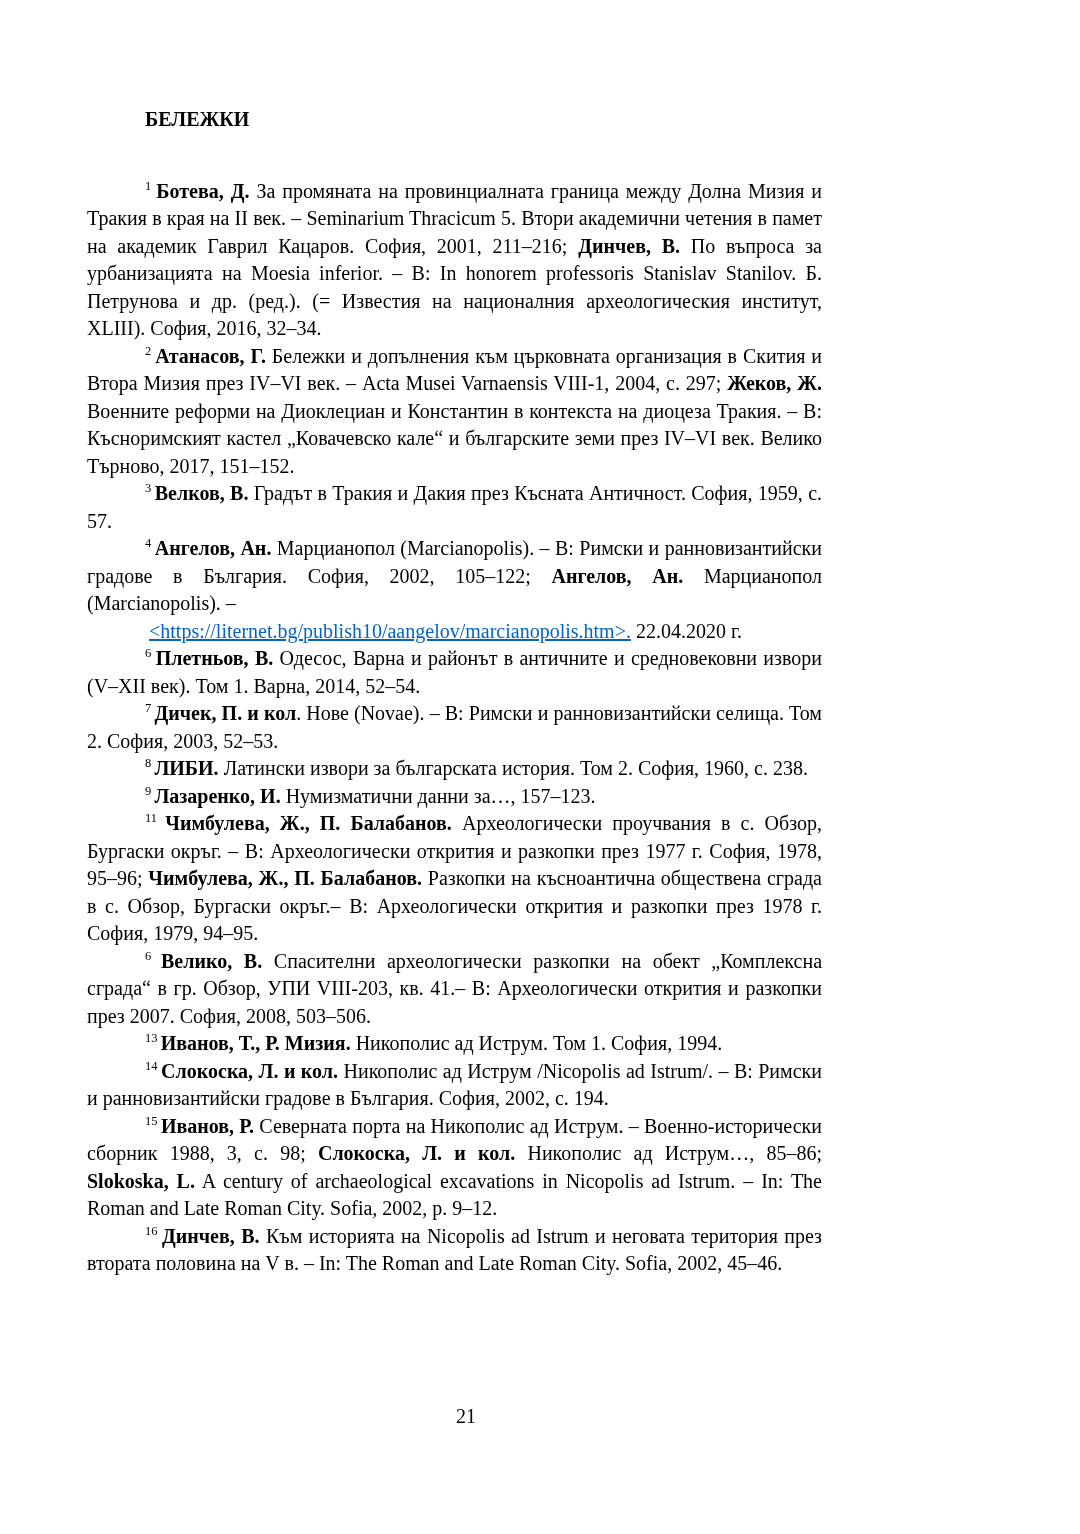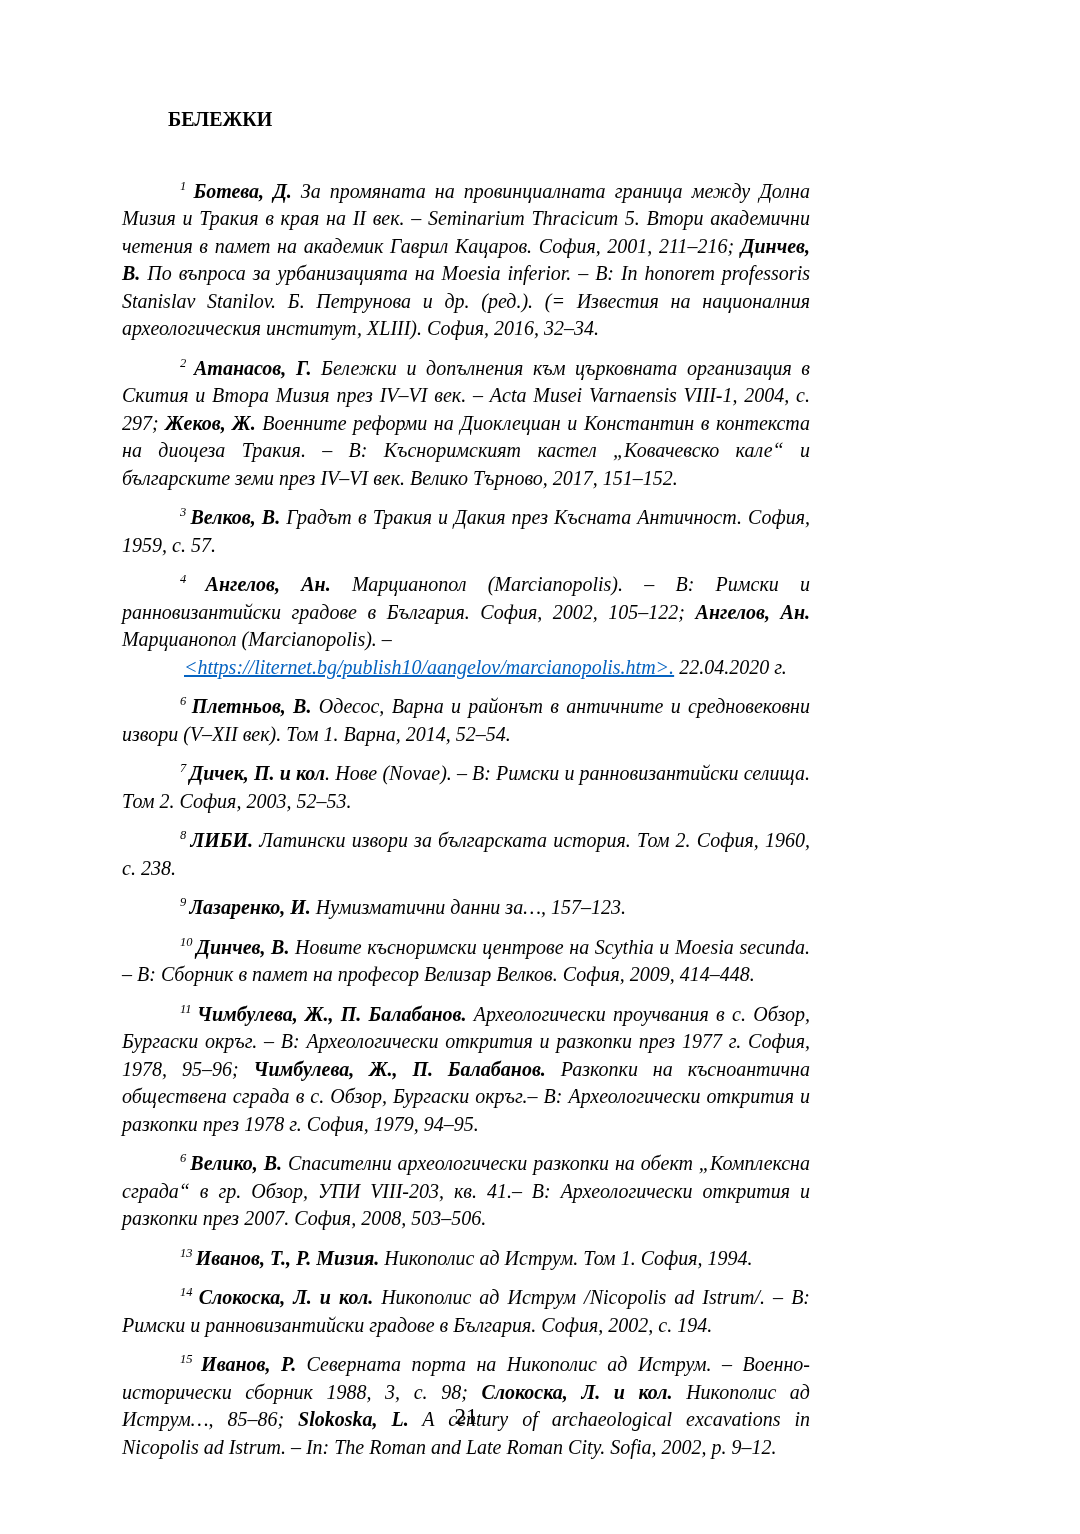--- a/index.html
+++ b/index.html
@@ -5,43 +5,42 @@
   html, body {
     margin: 0;
     padding: 0;
     background: #ffffff;
   }
   .page {
     position: relative;
     width: 932px;
     height: 1534px;
     box-sizing: border-box;
-    padding: 106px 110px 0 110px;
+    padding: 106px 110px 0 87px;
     background: #ffffff;
     font-family: "Liberation Serif", serif;
     font-size: 20px;
     line-height: 27.5px;
     color: #000000;
   }
   .heading {
     font-size: 20px;
     font-weight: bold;
     margin: 0 0 44px 58px;
     padding: 0;
   }
   .notes {
     text-align: justify;
   }
   p.note {
-    margin: 12px;
+    margin: 0;
     padding: 0;
     text-align: justify;
     text-indent: 58px;
     hyphens: auto;
-    font-style: italic;
     -webkit-hyphens: auto;
   }
   p.note sup {
     font-size: 12.5px;
     line-height: 0;
     vertical-align: super;
   }
   .bold {
     font-weight: bold;
   }
@@ -52,38 +51,38 @@
   .line-indent {
     display: inline-block;
     width: 62px;
   }
   .page-number {
     position: absolute;
     left: 0;
     right: 0;
     bottom: 104px;
     text-align: center;
-    font-size: 23px;
+    font-size: 20px;
   }
 </style>
 </head>
 <body>
 
 <div class="page">
   <h1 class="heading">БЕЛЕЖКИ</h1>
   <div class="notes">
       <p class="note"><sup>1 </sup><span class="bold">Ботева, Д.</span><span> За промяната на провинциалната граница между Долна Мизия и Тракия в края на II век. – Seminarium Thracicum 5. Втори академични четения в памет на академик Гаврил Кацаров. София, 2001, 211–216; </span><span class="bold">Динчев, В.</span><span> По въпроса за урбанизацията на Moesia inferior. – В: In honorem professoris Stanislav Stanilov. Б. Петрунова и др. (ред.). (= Известия на националния археологическия институт, XLIII). София, 2016, 32–34.</span></p>
       <p class="note"><sup>2 </sup><span class="bold">Атанасов, Г.</span><span> Бележки и допълнения към църковната организация в Скития и Втора Мизия през IV–VI век. – Acta Musei Varnaensis VIII-1, 2004, с. 297; </span><span class="bold">Жеков, Ж.</span><span> Военните реформи на Диоклециан и Константин в контекста на диоцеза Тракия. – В: Късноримският кастел „Ковачевско кале“ и българските земи през IV–VI век. Велико Търново, 2017, 151–152.</span></p>
       <p class="note"><sup>3 </sup><span class="bold">Велков, В.</span><span> Градът в Тракия и Дакия през Късната Античност. София, 1959, с. 57.</span></p>
       <p class="note"><sup>4 </sup><span class="bold">Ангелов, Ан.</span><span> Марцианопол (Marcianopolis). – В: Римски и ранновизантийски градове в България. София, 2002, 105–122; </span><span class="bold">Ангелов, Ан.</span><span> Марцианопол (Marcianopolis). –</span><br><span class="line-indent"></span><a class="link" style="color: rgb(5, 99, 193);">&lt;https://liternet.bg/publish10/aangelov/marcianopolis.htm&gt;.</a><span> 22.04.2020 г.</span></p>
       <p class="note"><sup>6 </sup><span class="bold">Плетньов, В.</span><span> Одесос, Варна и районът в античните и средновековни извори (V–XII век). Том 1. Варна, 2014, 52–54.</span></p>
       <p class="note"><sup>7 </sup><span class="bold">Дичек, П. и кол</span><span>. Нове (Novae). – В: Римски и ранновизантийски селища. Том 2. София, 2003, 52–53.</span></p>
       <p class="note"><sup>8 </sup><span class="bold">ЛИБИ.</span><span> Латински извори за българската история. Том 2. София, 1960, с. 238.</span></p>
       <p class="note"><sup>9 </sup><span class="bold">Лазаренко, И.</span><span> Нумизматични данни за…, 157–123.</span></p>
-      <p class="note"><sup>10 </sup><span class="bold">Динчев, В.</span><span> Новите късноримски центрове на Scythia и Moesia secunda. – В: Сборник в памет на професор Велизар Велков. София, 2009, 414–448.</span></p>
       <p class="note"><sup>11 </sup><span class="bold">Чимбулева, Ж., П. Балабанов.</span><span> Археологически проучвания в с. Обзор, Бургаски окръг. – В: Археологически открития и разкопки през 1977 г. София, 1978, 95–96; </span><span class="bold">Чимбулева, Ж., П. Балабанов.</span><span> Разкопки на късноантична обществена сграда в с. Обзор, Бургаски окръг.– В: Археологически открития и разкопки през 1978 г. София, 1979, 94–95.</span></p>
       <p class="note"><sup>6 </sup><span class="bold">Велико, В.</span><span> Спасителни археологически разкопки на обект „Комплексна сграда“ в гр. Обзор, УПИ VIII-203, кв. 41.– В: Археологически открития и разкопки през 2007. София, 2008, 503–506.</span></p>
       <p class="note"><sup>13 </sup><span class="bold">Иванов, Т., Р. Мизия.</span><span> Никополис ад Иструм. Том 1. София, 1994.</span></p>
       <p class="note"><sup>14 </sup><span class="bold">Слокоска, Л. и кол.</span><span> Никополис ад Иструм /Nicopolis ad Istrum/. – В: Римски и ранновизантийски градове в България. София, 2002, с. 194.</span></p>
       <p class="note"><sup>15 </sup><span class="bold">Иванов, Р.</span><span> Северната порта на Никополис ад Иструм. – Военно-исторически сборник 1988, 3, с. 98; </span><span class="bold">Слокоска, Л. и кол.</span><span> Никополис ад Иструм…, 85–86; </span><span class="bold">Slokoska, L.</span><span> A century of archaeological excavations in Nicopolis ad Istrum. – In: The Roman and Late Roman City. Sofia, 2002, p. 9–12.</span></p>
+      <p class="note"><sup>16 </sup><span class="bold">Динчев, В.</span><span> Към историята на Nicopolis ad Istrum и неговата територия през втората половина на V в. – In: The Roman and Late Roman City. Sofia, 2002, 45–46.</span></p>
     </div>
   <div class="page-number">21</div>
 </div>
 
 </body></html>

